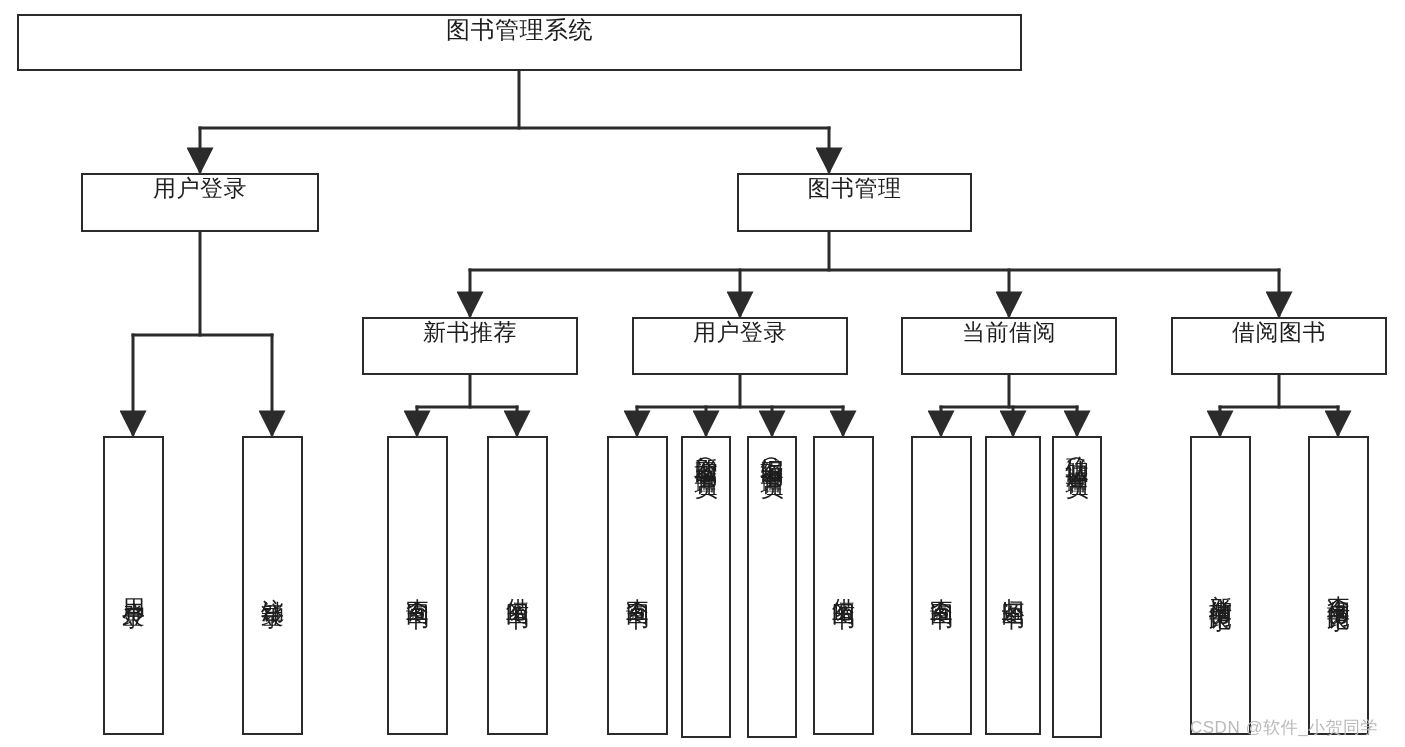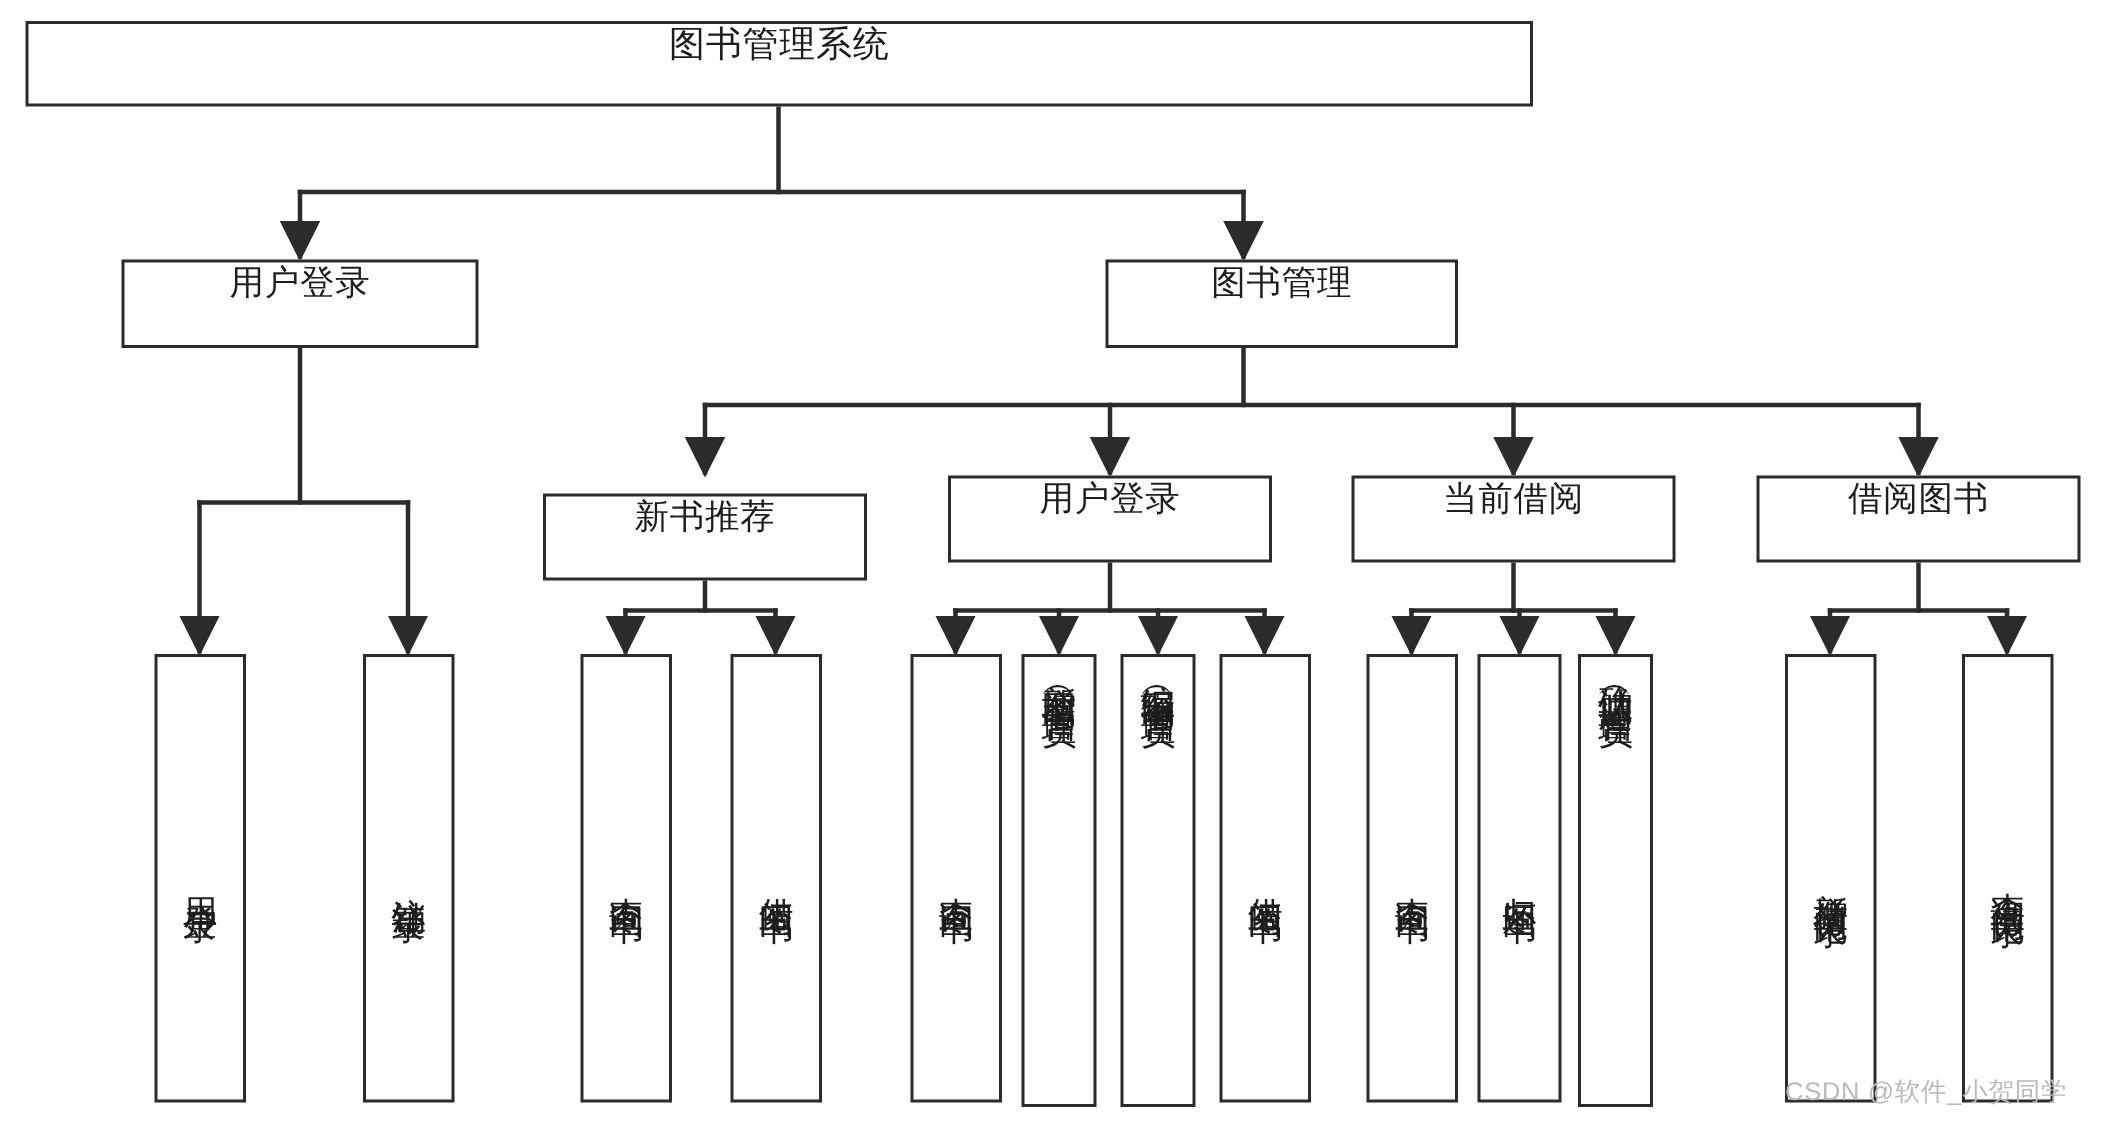--- a/index.html
+++ b/index.html
@@ -131,21 +131,21 @@
   <div id="nodes">
       <div class="node horiz root" style="left: 17px; top: 14px; width: 1005px; height: 57px;">
         <span class="label">图书管理系统</span>
       </div>
       <div class="node horiz" style="left: 81px; top: 173px; width: 238px; height: 59px;">
         <span class="label">用户登录</span>
       </div>
       <div class="node horiz" style="left: 712px; top: 173px; width: 235px; height: 59px; margin-left: 25px;">
         <span class="label">图书管理</span>
       </div>
-      <div class="node horiz" style="left: 362px; top: 329px; width: 216px; height: 58px;">
+      <div class="node horiz" style="left: 362px; top: 317px; width: 216px; height: 58px;">
         <span class="label">新书推荐</span>
       </div>
       <div class="node horiz" style="left: 632px; top: 317px; width: 216px; height: 58px;">
         <span class="label">用户登录</span>
       </div>
       <div class="node horiz" style="left: 901px; top: 317px; width: 216px; height: 58px;">
         <span class="label">当前借阅</span>
       </div>
       <div class="node horiz" style="left: 1171px; top: 317px; width: 216px; height: 58px;">
         <span class="label">借阅图书</span>

